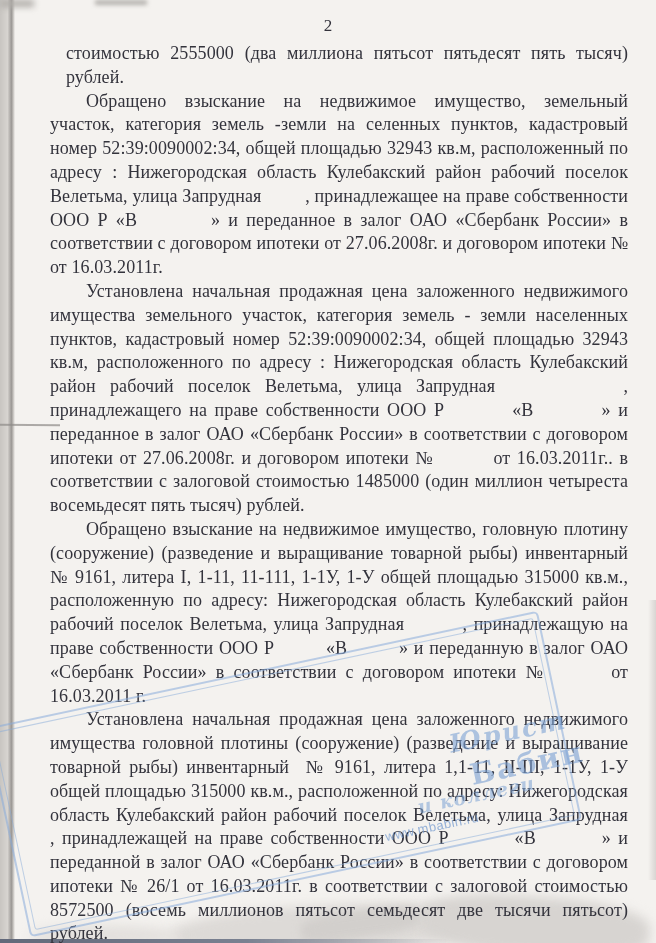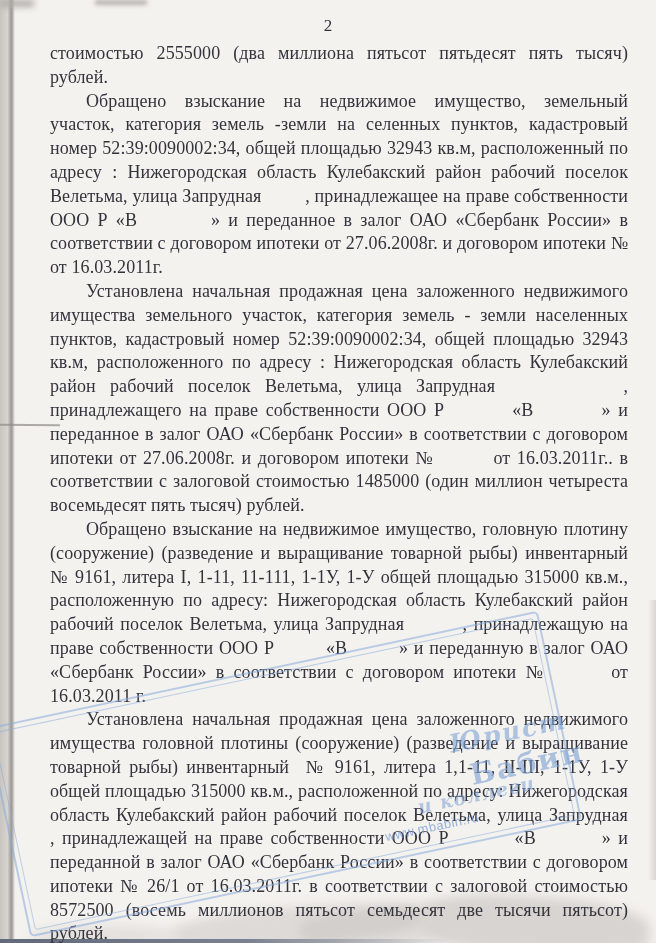--- a/index.html
+++ b/index.html
@@ -47,21 +47,21 @@
     position:absolute;top:16px;left:0;width:100%;text-align:center;
     font-size:17px;color:#33333c;z-index:4;
   }
   .content{
     position:absolute;left:50px;top:42px;width:578px;
     font-size:18px;line-height:23.8px;letter-spacing:.1px;
     color:#33333c;text-align:justify;z-index:4;
   }
   .content p{margin:0;white-space:pre-wrap;}
   .content p.para{text-indent:36px;}
-  .content p.cont,.content p.item{text-indent:0;}
+  .content p.cont,.content p.item{text-indent:0;margin-left:16px;}
   
   .stamp{
     position:absolute;left:2px;top:667px;width:560px;height:210px;
     transform:rotate(-12deg);
     border:2px solid rgba(136,172,218,.55);
     border-radius:5px;z-index:5;pointer-events:none;
     font-family:"DejaVu Serif", serif;
   }
   .stamp::after{
     content:"";position:absolute;inset:4px;

